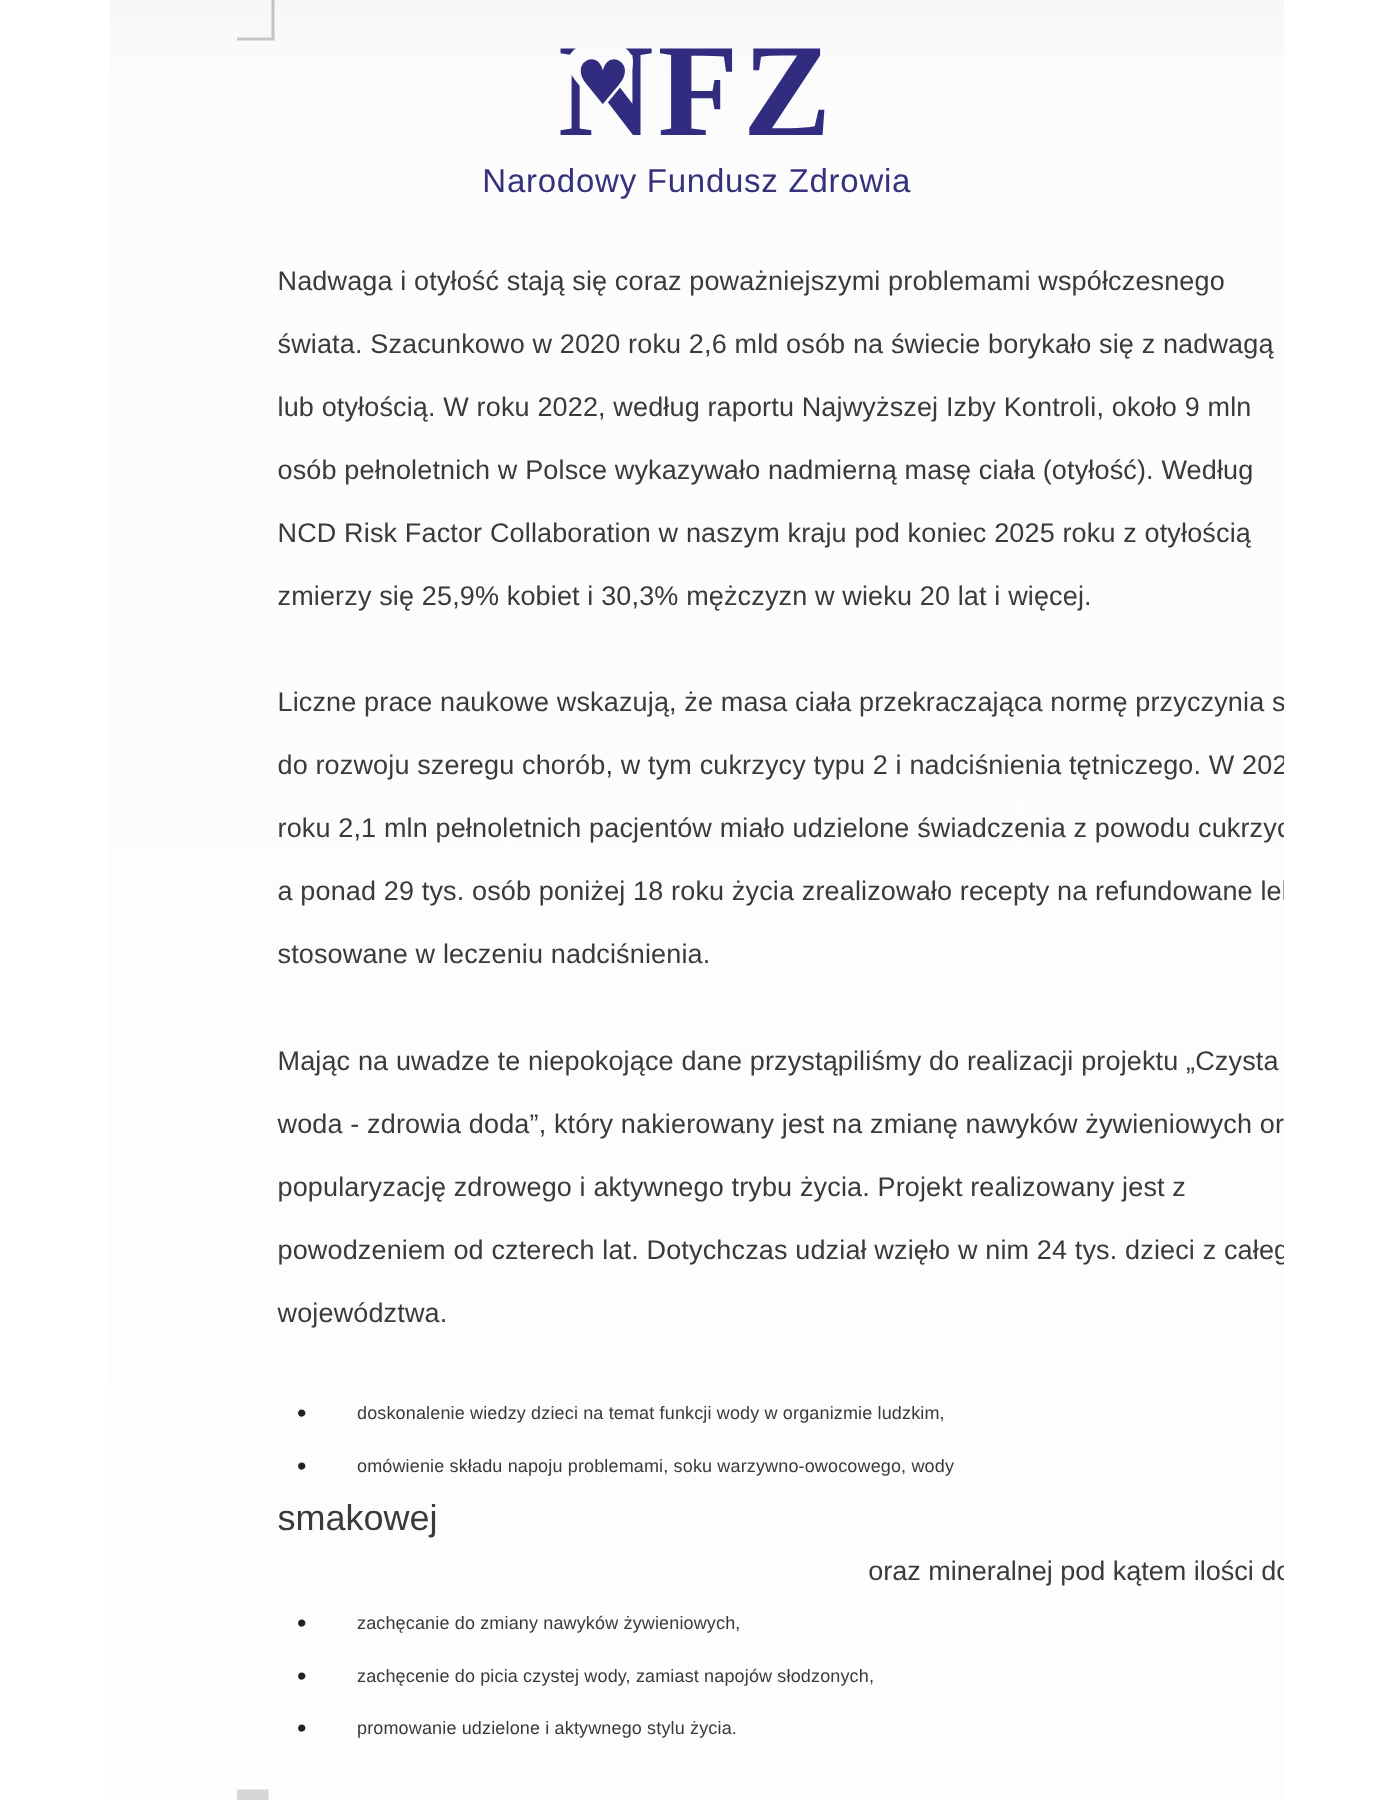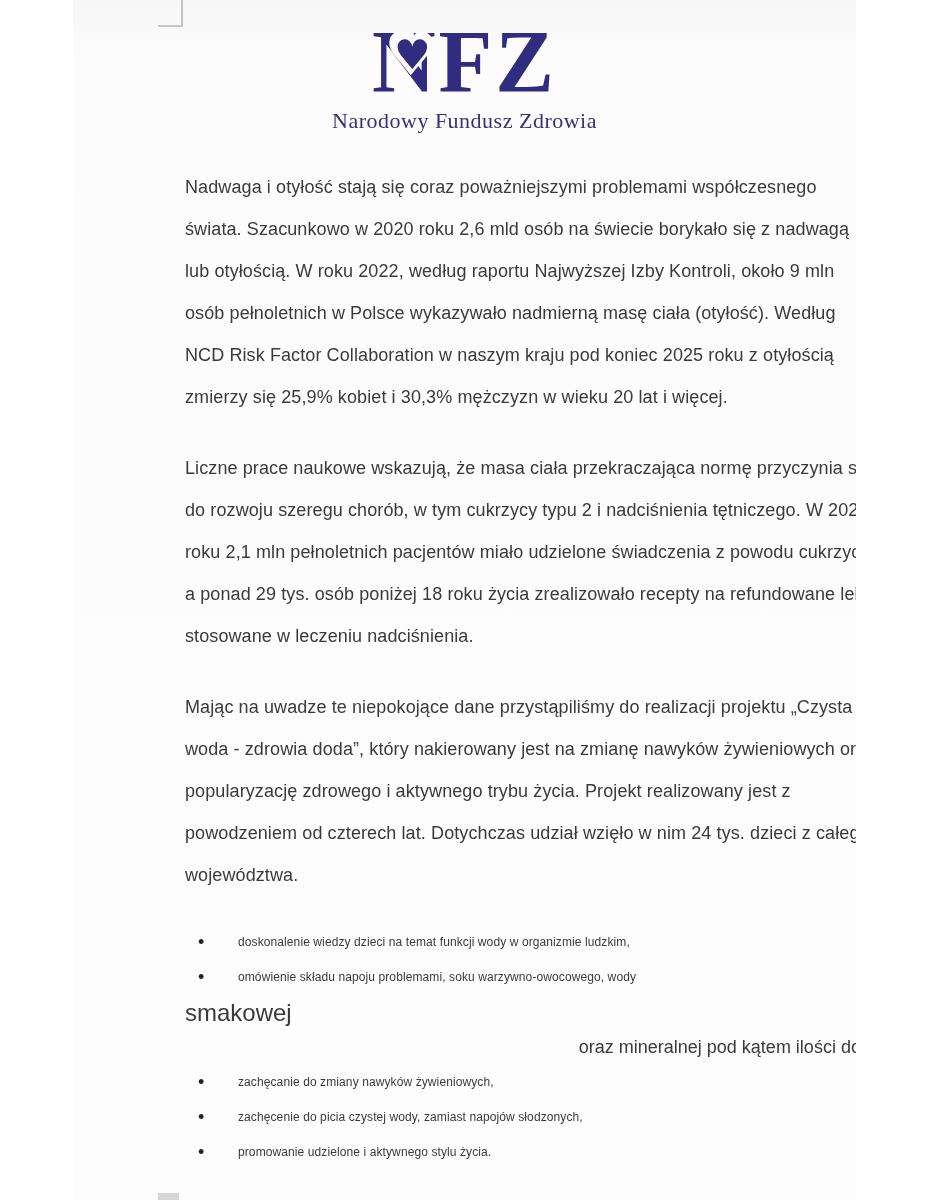--- a/index.html
+++ b/index.html
@@ -32,21 +32,21 @@
     font-size: 88px;
     line-height: 1;
     letter-spacing: 3px;
     color: #312c80;
     display: block;
   }
   .heart { position: absolute; line-height: 1; font-family: "DejaVu Sans", sans-serif; }
   .heart-halo { left: 52px; top: 6px;  font-size: 60px; color: #fbfbfc; }
   .heart-core { left: 62px; top: 17px; font-size: 41px; color: #312c80; }
   .logo-subtitle {
-    font-family: Liberation Serif, serif;
+    font-family: Liberation Sans, sans-serif;
     font-size: 22px;
     letter-spacing: 0.5px;
     color: #36317b;
     margin-top: 2px;
   }
 
   
   .content { position: absolute; left: 112px; top: 166px; width: 790px; }
   .greeting {
     font-size: 25px;

